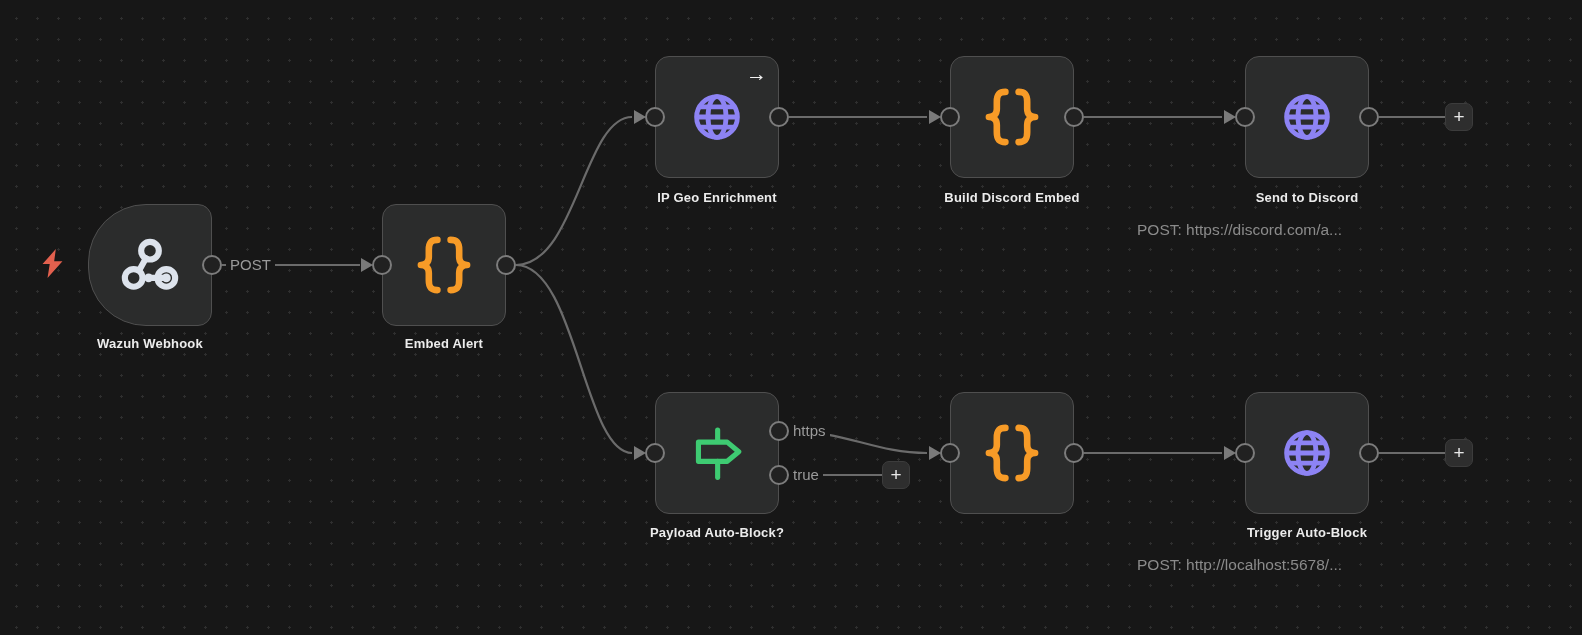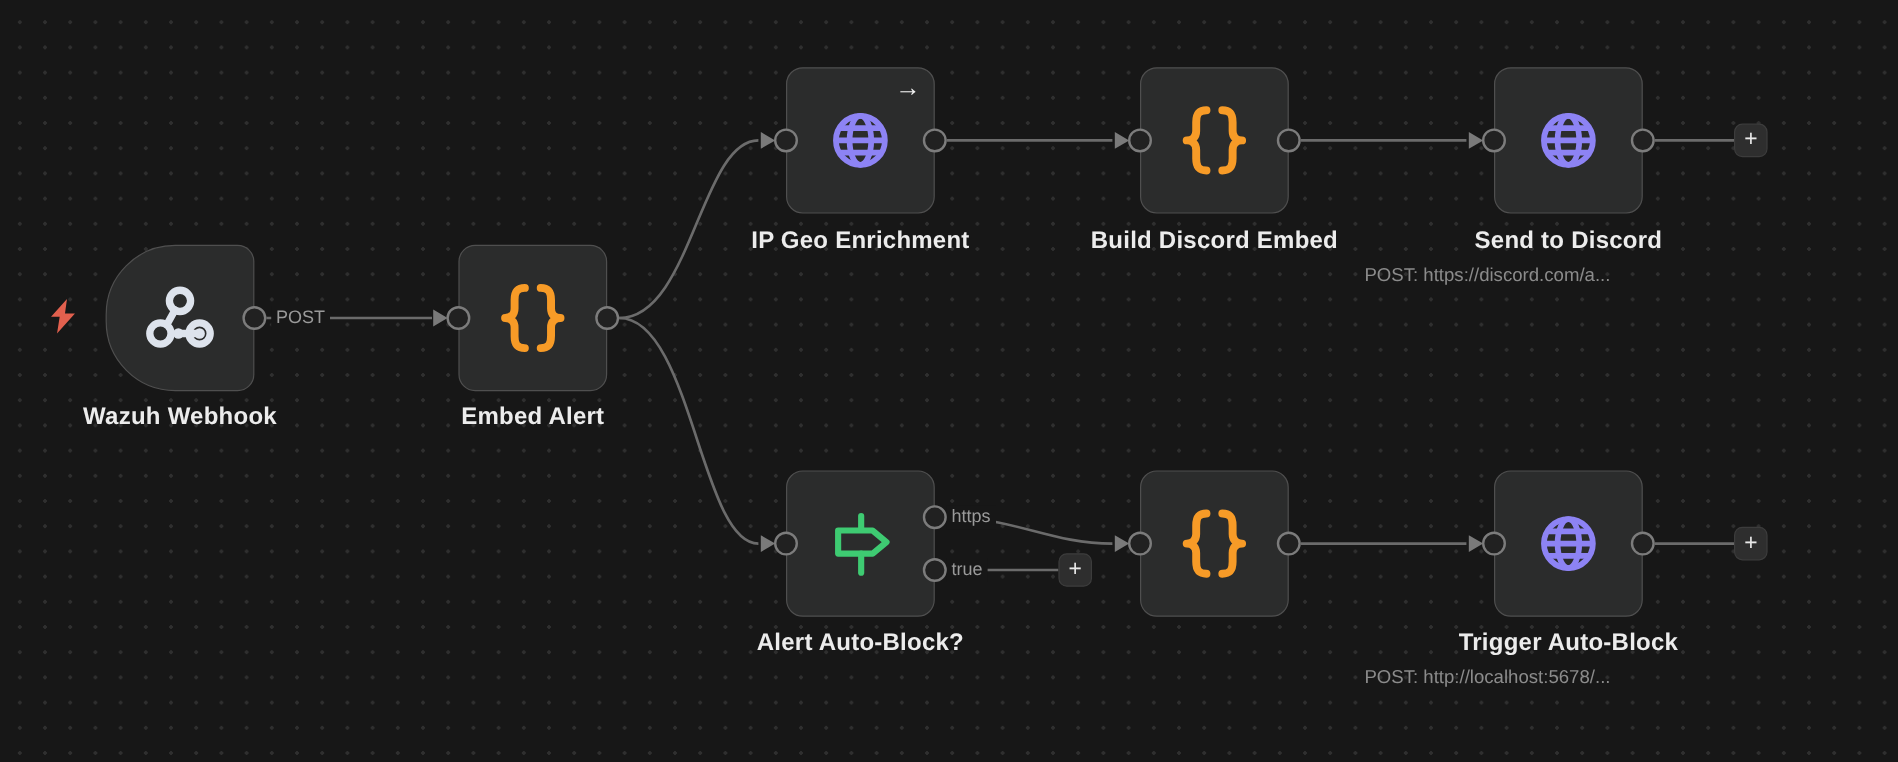--- a/index.html
+++ b/index.html
@@ -23,21 +23,21 @@
   .badge{
     position:absolute;top:6px;right:11px;color:#f2f2f2;
     font-size:21px;font-weight:bold;line-height:1;
   }
   .port{
     position:absolute;width:20px;height:20px;border-radius:50%;z-index:3;
     background:#212121;border:2px solid #7c7c7c;box-sizing:border-box;
   }
   .node-label{
     position:absolute;width:300px;text-align:center;z-index:2;
-    color:#ececec;font-size:20px;font-weight:600;letter-spacing:.2px;
+    color:#ececec;font-size:13px;font-weight:600;letter-spacing:.2px;
   }
   .node-sublabel{
     position:absolute;width:340px;text-align:left;z-index:2;
     color:#8b8b8b;font-size:15.5px;font-weight:400;
   }
   .wire-label{
     position:absolute;z-index:2;color:#9a9a9a;font-size:15px;line-height:20px;
     background:#171717;padding:0 4px;
   }
   .plus-btn{
@@ -156,21 +156,21 @@
       <g stroke="#3ecb72" stroke-width="8" fill="none" stroke-linecap="round" stroke-linejoin="round">
         <path d="M 51 14 L 51 32"></path>
         <path d="M 51 63 L 51 88"></path>
         <path d="M 21 33 L 66 33 L 84 48 L 66 63 L 21 63 Z"></path>
       </g>
     </svg>
   </div>
   <div class="port" style="left:645px;top:443px"></div>
   <div class="port" style="left:769px;top:421px"></div>
   <div class="port" style="left:769px;top:465px"></div>
-  <div class="node-label" style="left:567px;top:525px">Alert Auto-Block?</div>
+  <div class="node-label" style="left:567px;top:525px">Payload Auto-Block?</div>
   <div class="wire-label" style="left:789px;top:421px">https</div>
   <div class="wire-label" style="left:789px;top:465px">true</div>
   <div class="plus-btn" style="left:882px;top:461px">+</div>
 
   <div class="node" style="left:950px;top:392px">
     <svg width="66" height="66" viewBox="0 0 100 100">
       <g stroke="#f79b27" stroke-width="10" fill="none" stroke-linecap="round" stroke-linejoin="round">
         <path d="M 40 12 C 29 12 27 18 27 27 L 27 38 C 27 46 22 50 15 50 C 22 50 27 54 27 62 L 27 73 C 27 82 29 88 40 88"></path>
         <path d="M 60 12 C 71 12 73 18 73 27 L 73 38 C 73 46 78 50 85 50 C 78 50 73 54 73 62 L 73 73 C 73 82 71 88 60 88"></path>
       </g>

